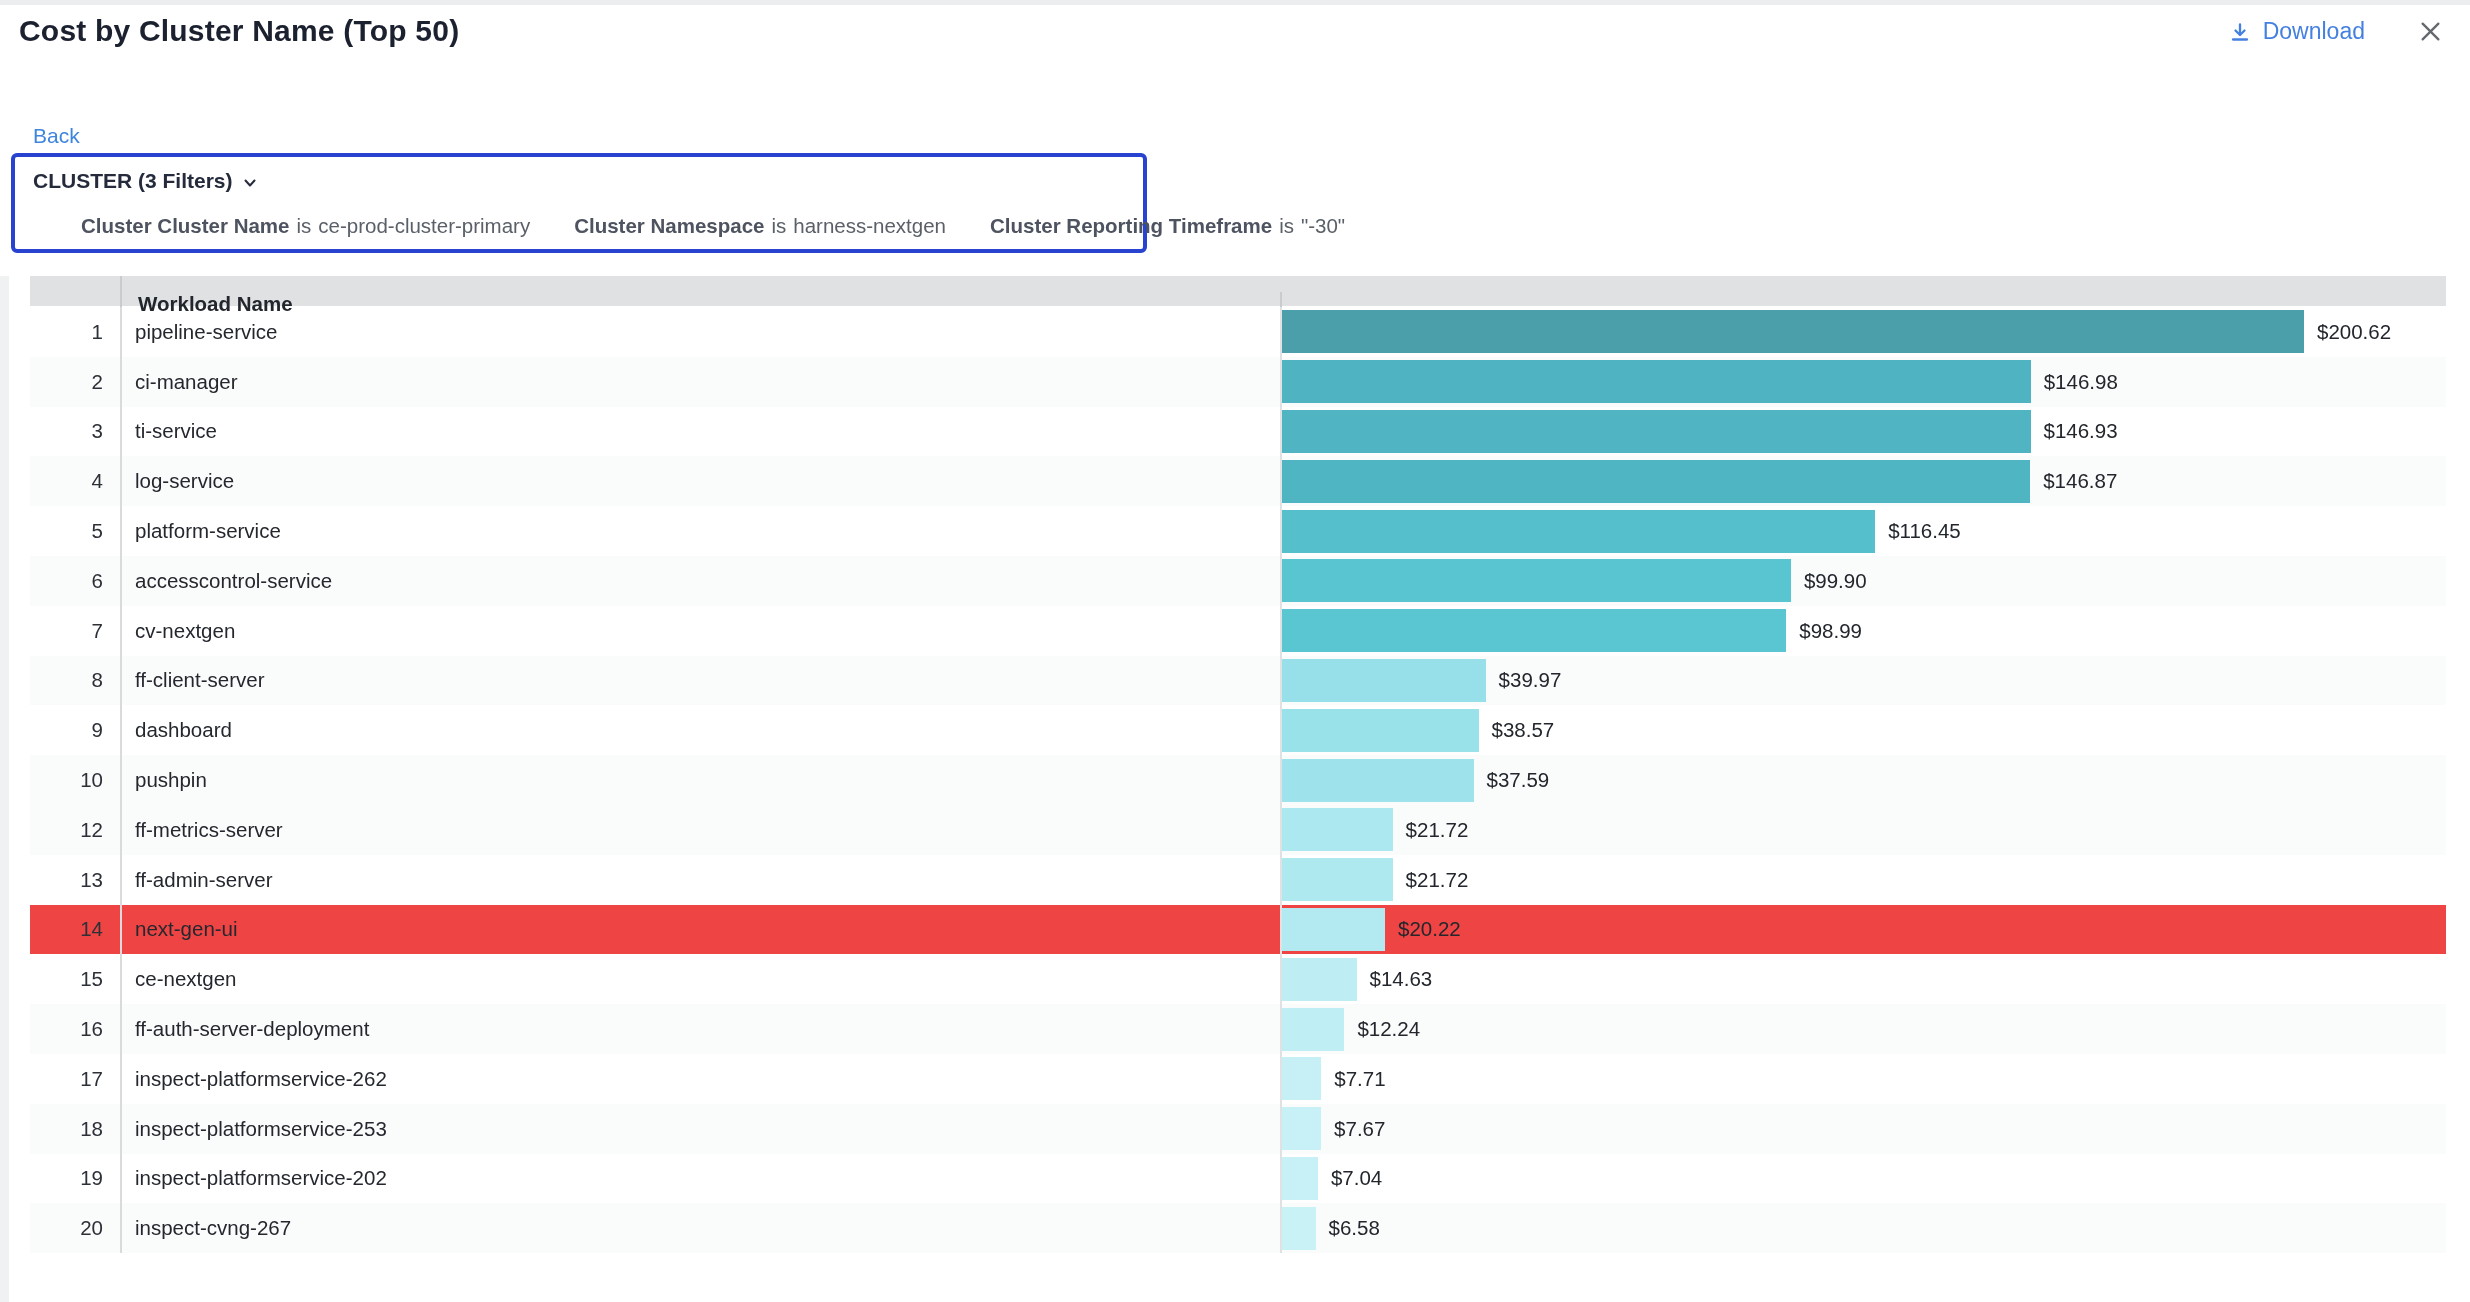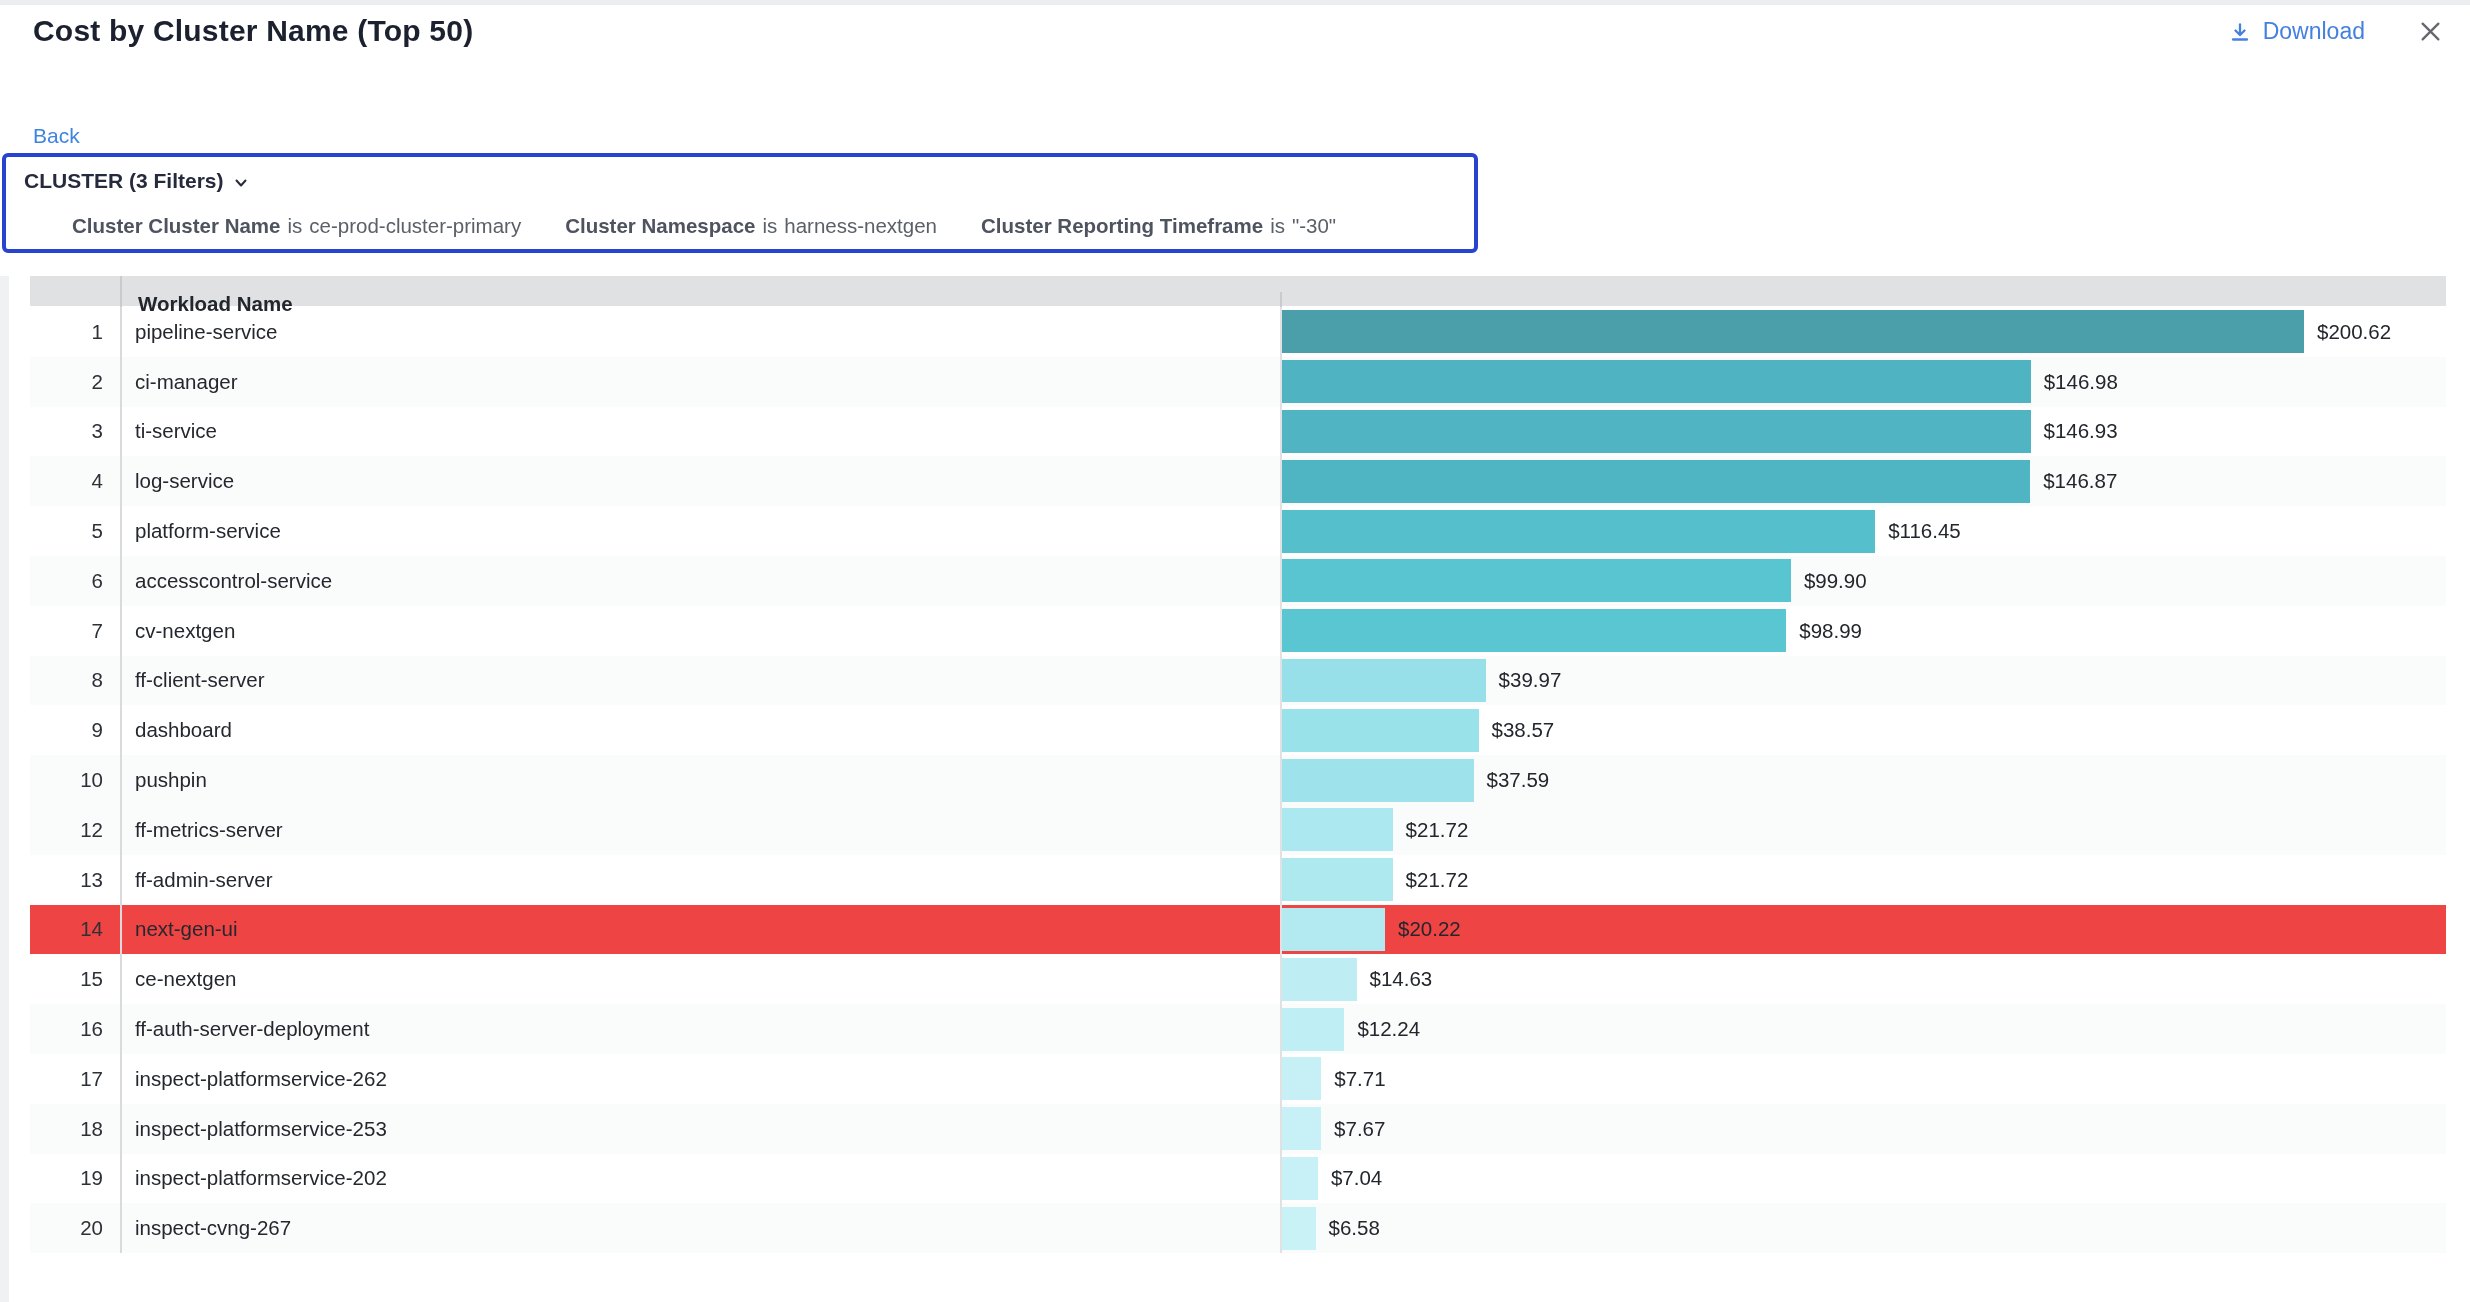--- a/index.html
+++ b/index.html
@@ -9,31 +9,31 @@
     background: #ffffff;
     font-family: "Liberation Sans", sans-serif;
     position: relative;
     overflow: hidden;
     color: #24282e;
   }
   .top-strip { position: absolute; top: 0; left: 0; right: 0; height: 5px; background: #ecedee; }
   .left-gutter { position: absolute; top: 276px; left: 0; width: 9px; bottom: 0; background: #eff1f2; }
 
   
-  .page-header { position: absolute; top: 14px; left: 33px; right: 26px; display: flex; justify-content: space-between; align-items: center; }
+  .page-header { position: absolute; top: 14px; left: 19px; right: 26px; display: flex; justify-content: space-between; align-items: center; }
   .page-title { font-size: 30px; font-weight: 700; color: #1c2130; letter-spacing: 0.2px; }
   .header-actions { display: flex; align-items: center; gap: 52px; }
   .download-btn { display: flex; align-items: flex-end; gap: 11px; color: #4480e0; font-size: 23px; font-weight: 500; cursor: pointer; }
   .close-btn { display: flex; align-items: center; cursor: pointer; }
 
   
   .back-link { position: absolute; top: 124px; left: 33px; font-size: 21px; color: #3e85dd; cursor: pointer; }
 
   
-  .filter-box { position: absolute; top: 153px; left: 2px; width: 1476px; height: 100px;
+  .filter-box { position: absolute; top: 153px; left: 11px; width: 1136px; height: 100px;
     border: 4px solid #2743d0; border-radius: 6px; background: #ffffff; padding: 12px 18px 0 18px; }
   .filter-title-row { display: flex; align-items: center; gap: 9px; cursor: pointer; }
   .filter-title { font-size: 21px; font-weight: 600; color: #252b3c; }
   .filter-items { margin-top: 21px; display: flex; gap: 44px; font-size: 20.5px; color: #5a6068; white-space: nowrap; margin-left: 48px; }
   .filter-item { display: flex; gap: 7px; cursor: pointer; }
   .filter-label { font-weight: 700; color: #4e5360; }
 
   
   .cost-table { position: absolute; top: 276px; left: 30px; width: 2416px; bottom: 0; }
   .thead { display: grid; grid-template-columns: 90px 1160px 1fr; height: 30px; background: #e0e1e3;

